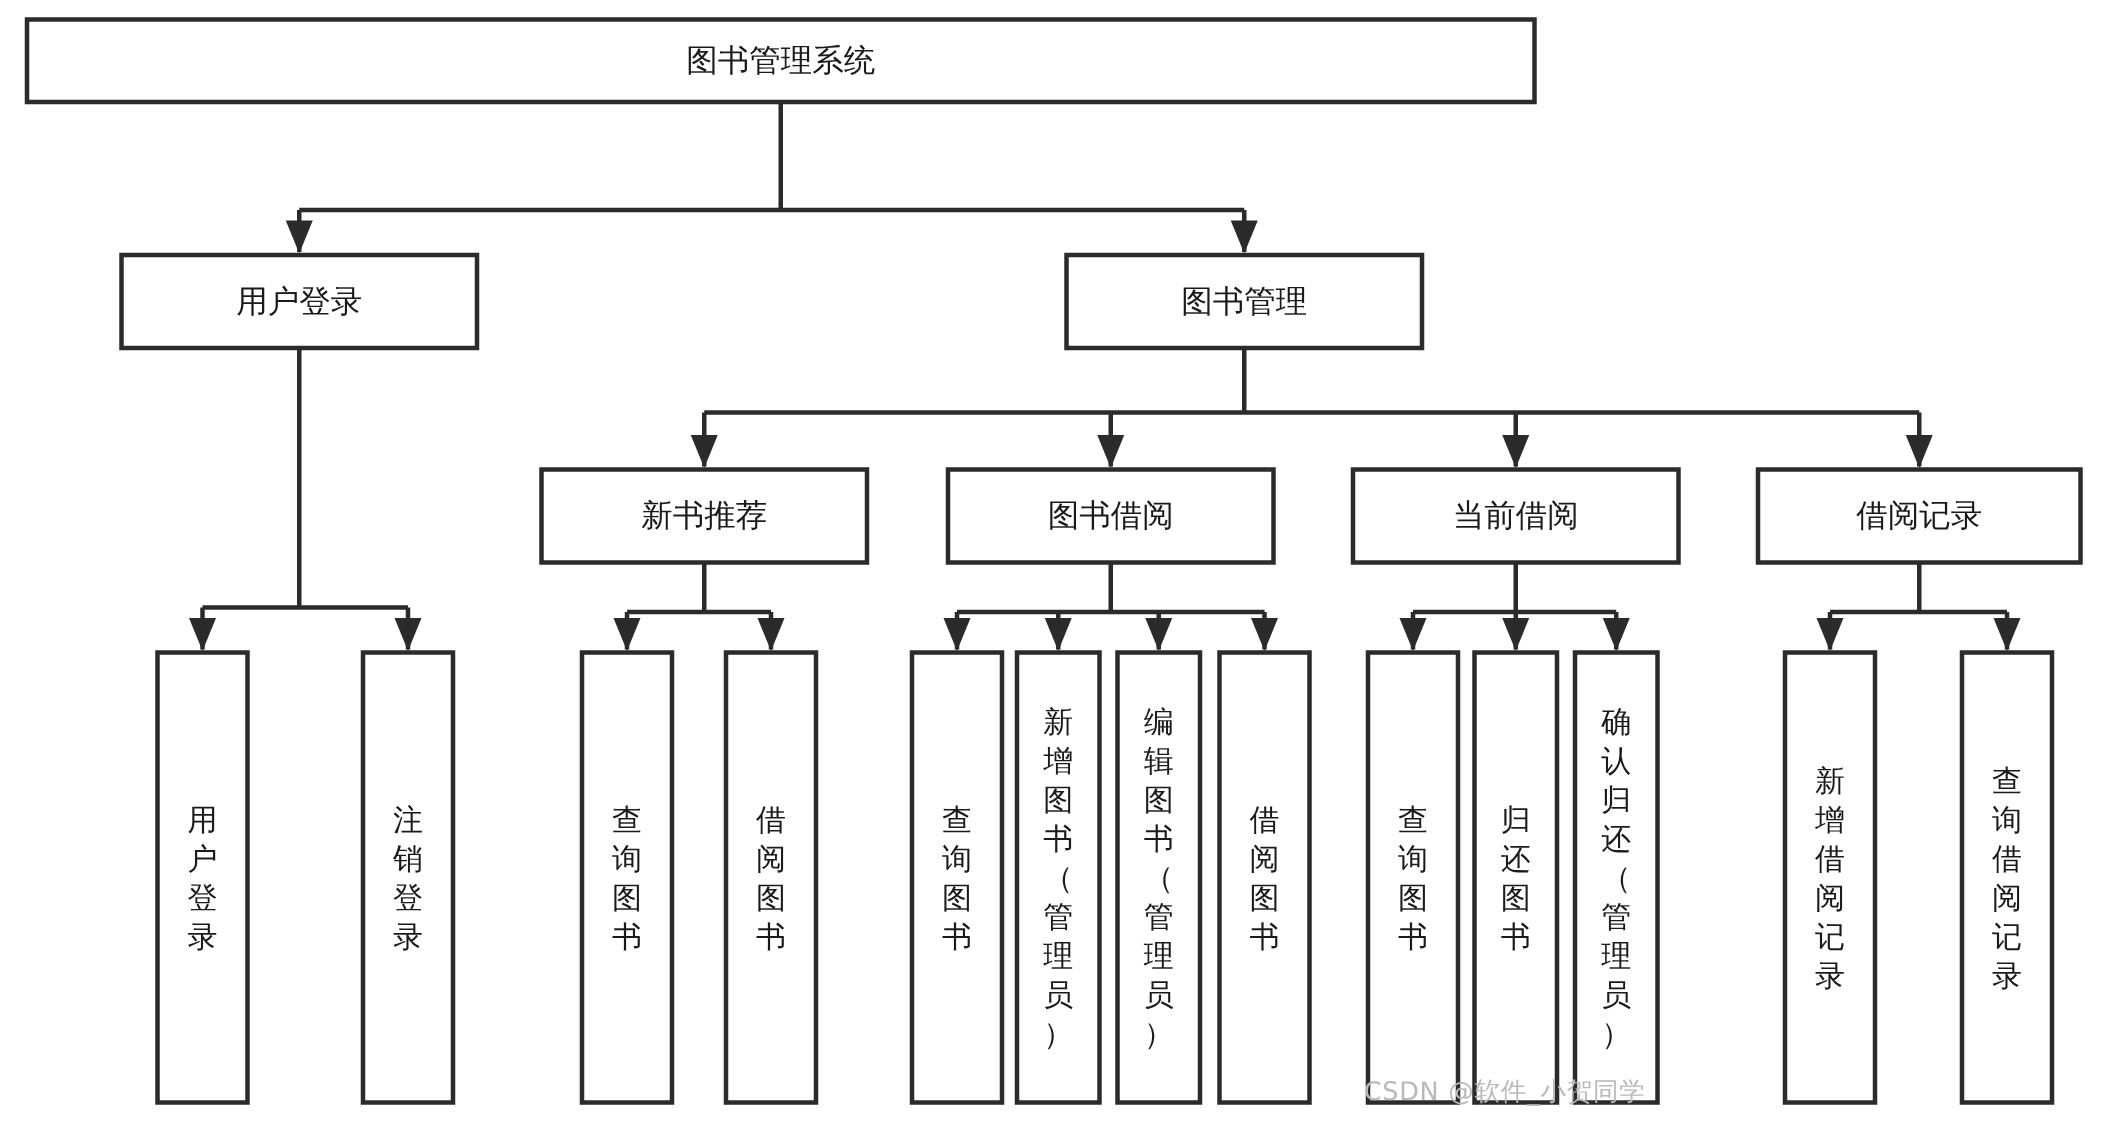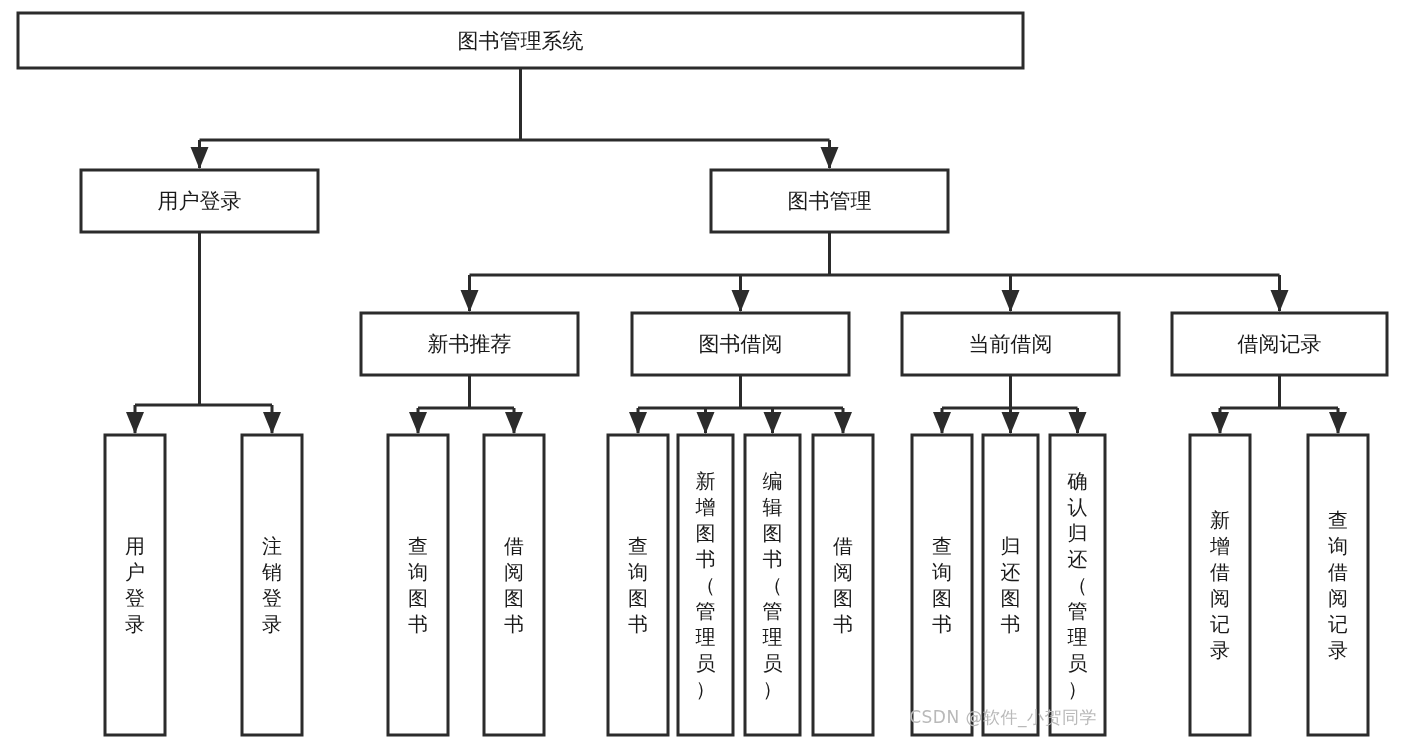--- a/index.html
+++ b/index.html
@@ -49,21 +49,21 @@
   }
   .node-label-v {
     font-family: "DejaVu Sans", "Liberation Sans", sans-serif;
     font-size: 20px;
     fill: #1a1a1a;
     text-anchor: middle;
   }
   .watermark {
     position: absolute;
     right: 14px;
-    bottom: 18px;
+    bottom: 8px;
     font-family: "DejaVu Sans", "Liberation Sans", sans-serif;
     font-size: 17px;
     color: #b9b9b9;
     white-space: nowrap;
     letter-spacing: 0.5px;
     pointer-events: none;
   }
 </style>
 </head>
 <body>

